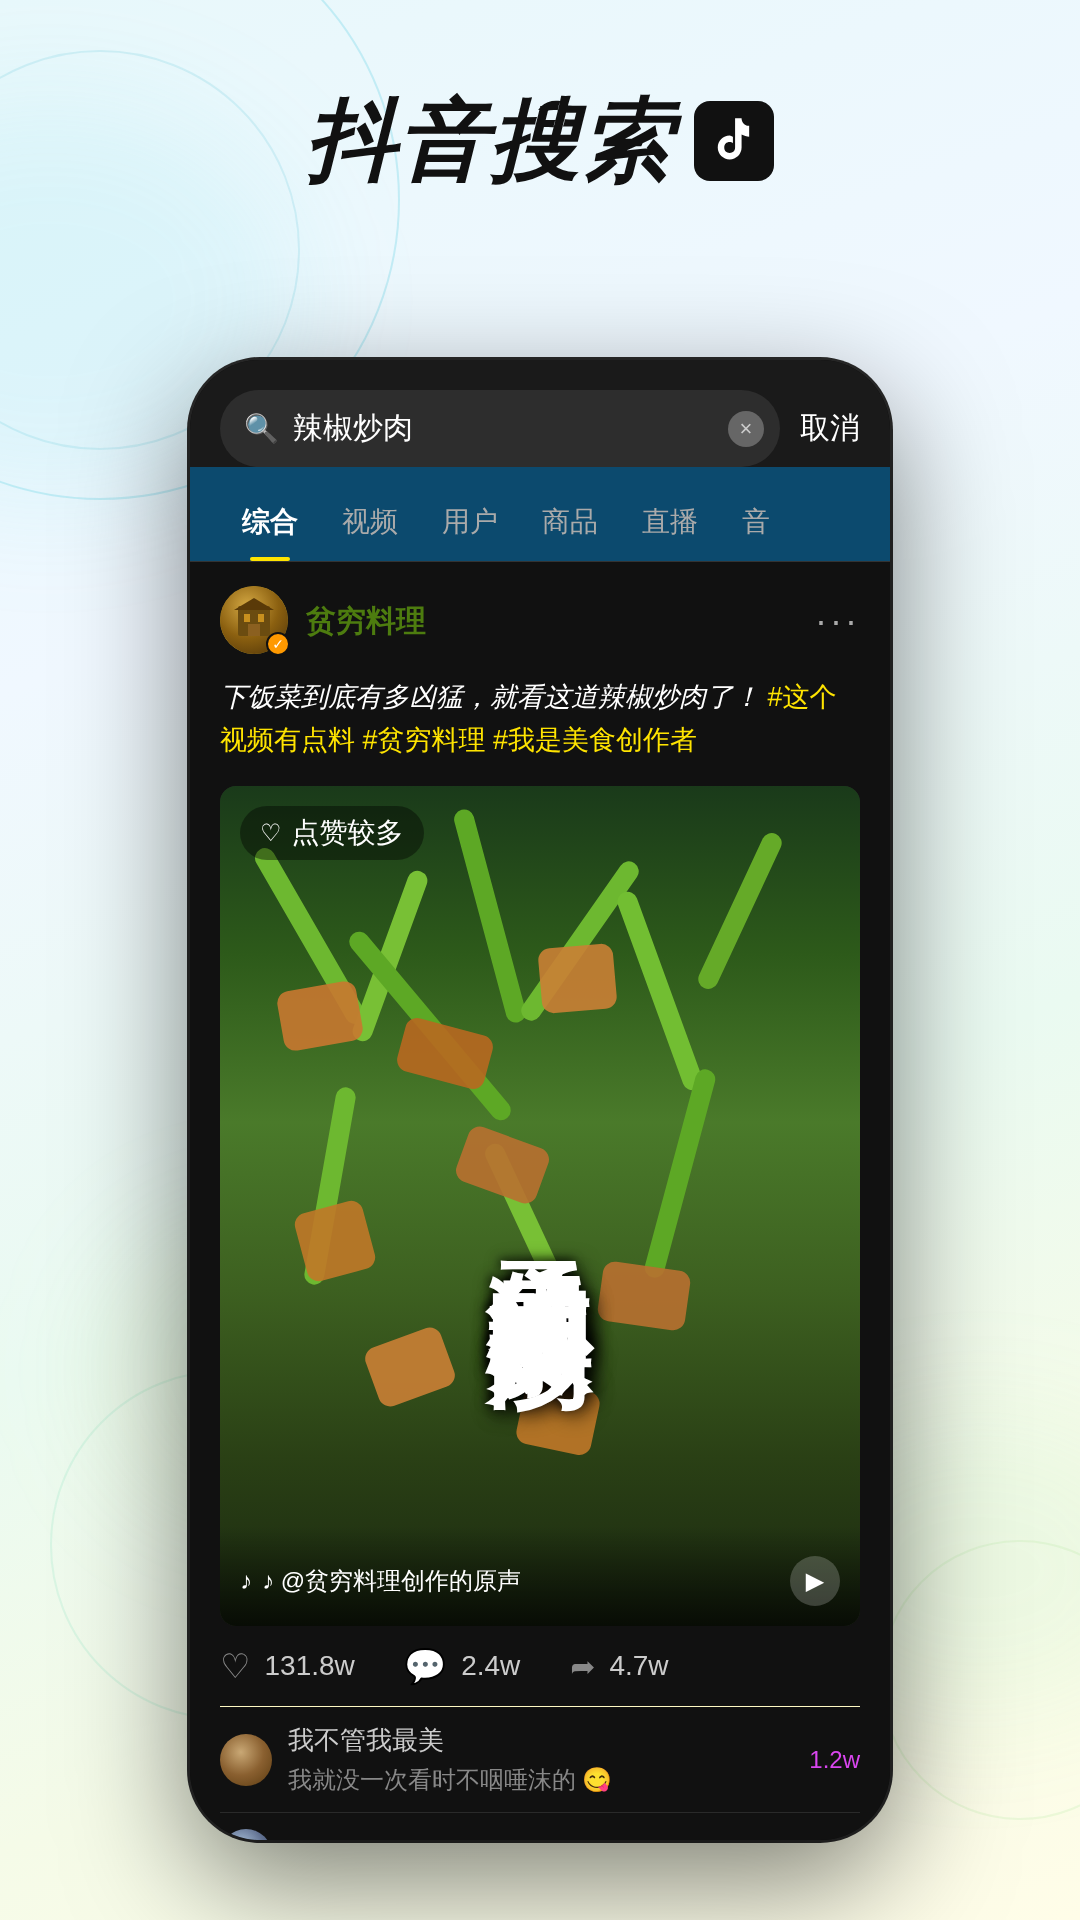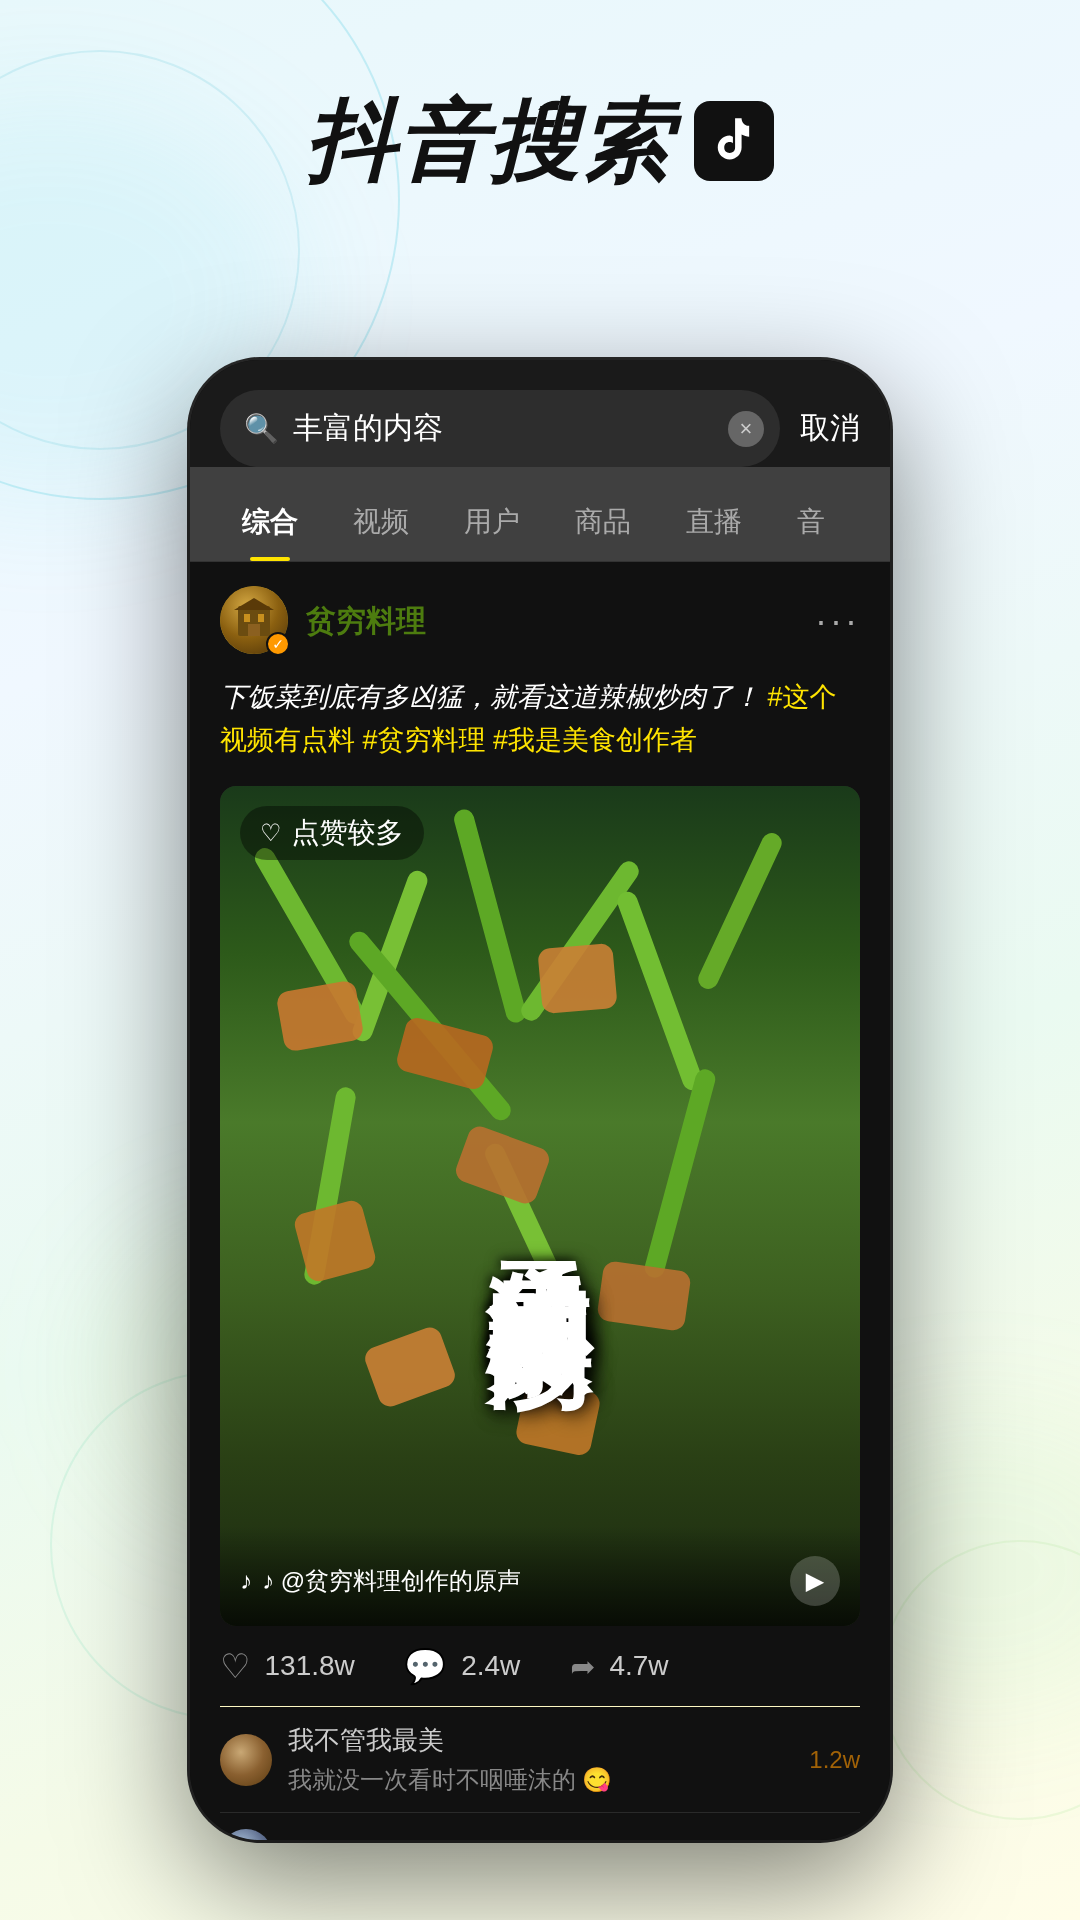--- a/index.html
+++ b/index.html
@@ -161,24 +161,24 @@
     }
 
     .cancel-btn {
       color: #fff;
       font-size: 30px;
       white-space: nowrap;
     }
 
     
     .tab-bar {
-      background: #404040;
+      background: #0c4a6e;
       padding: 20px 30px 0 30px;
       display: flex;
-      gap: 11px;
+      gap: 0;
       border-bottom: 1px solid #333;
     }
 
     .tab-item {
       padding: 16px 22px 20px 22px;
       font-size: 28px;
       color: #aaa;
       position: relative;
       cursor: pointer;
       white-space: nowrap;
@@ -460,21 +460,21 @@
       font-size: 26px;
       margin-bottom: 6px;
     }
 
     .comment-body {
       color: #888;
       font-size: 24px;
     }
 
     .comment-likes {
-      color: #a16207;
+      color: #d946ef;
       font-size: 24px;
     }
 
     
     .blob {
       position: absolute;
       border-radius: 50%;
       filter: blur(60px);
       pointer-events: none;
       z-index: 1;
@@ -539,21 +539,21 @@
   </div>
 </div>
 
 <div class="phone-container">
   <div class="phone-frame">
     <div class="phone-screen">
 
       <div class="search-bar-area">
         <div class="search-input-box">
           <span class="search-icon-small">🔍</span>
-          <span class="search-text">丰富的内容</span>
+          <span class="search-text">辣椒炒肉</span>
           <div class="clear-btn">×</div>
         </div>
         <div class="cancel-btn">取消</div>
       </div>
 
       <div class="tab-bar">
         <div class="tab-item active">
           <span>综合</span>
         </div>
         <div class="tab-item">

